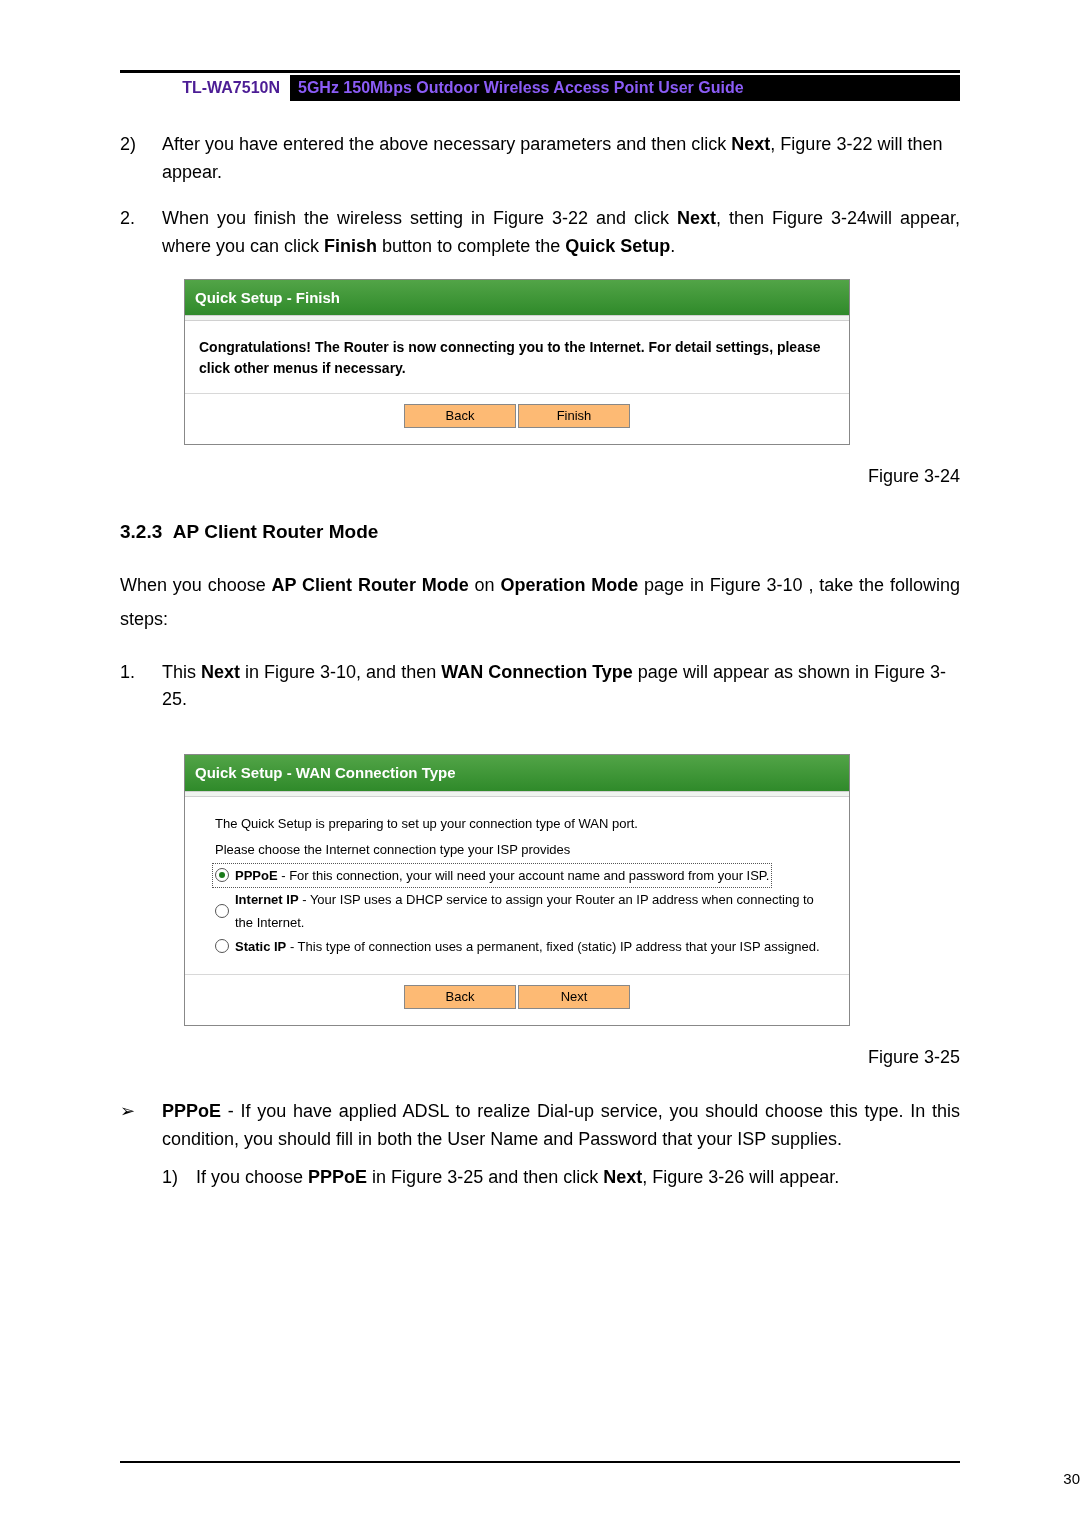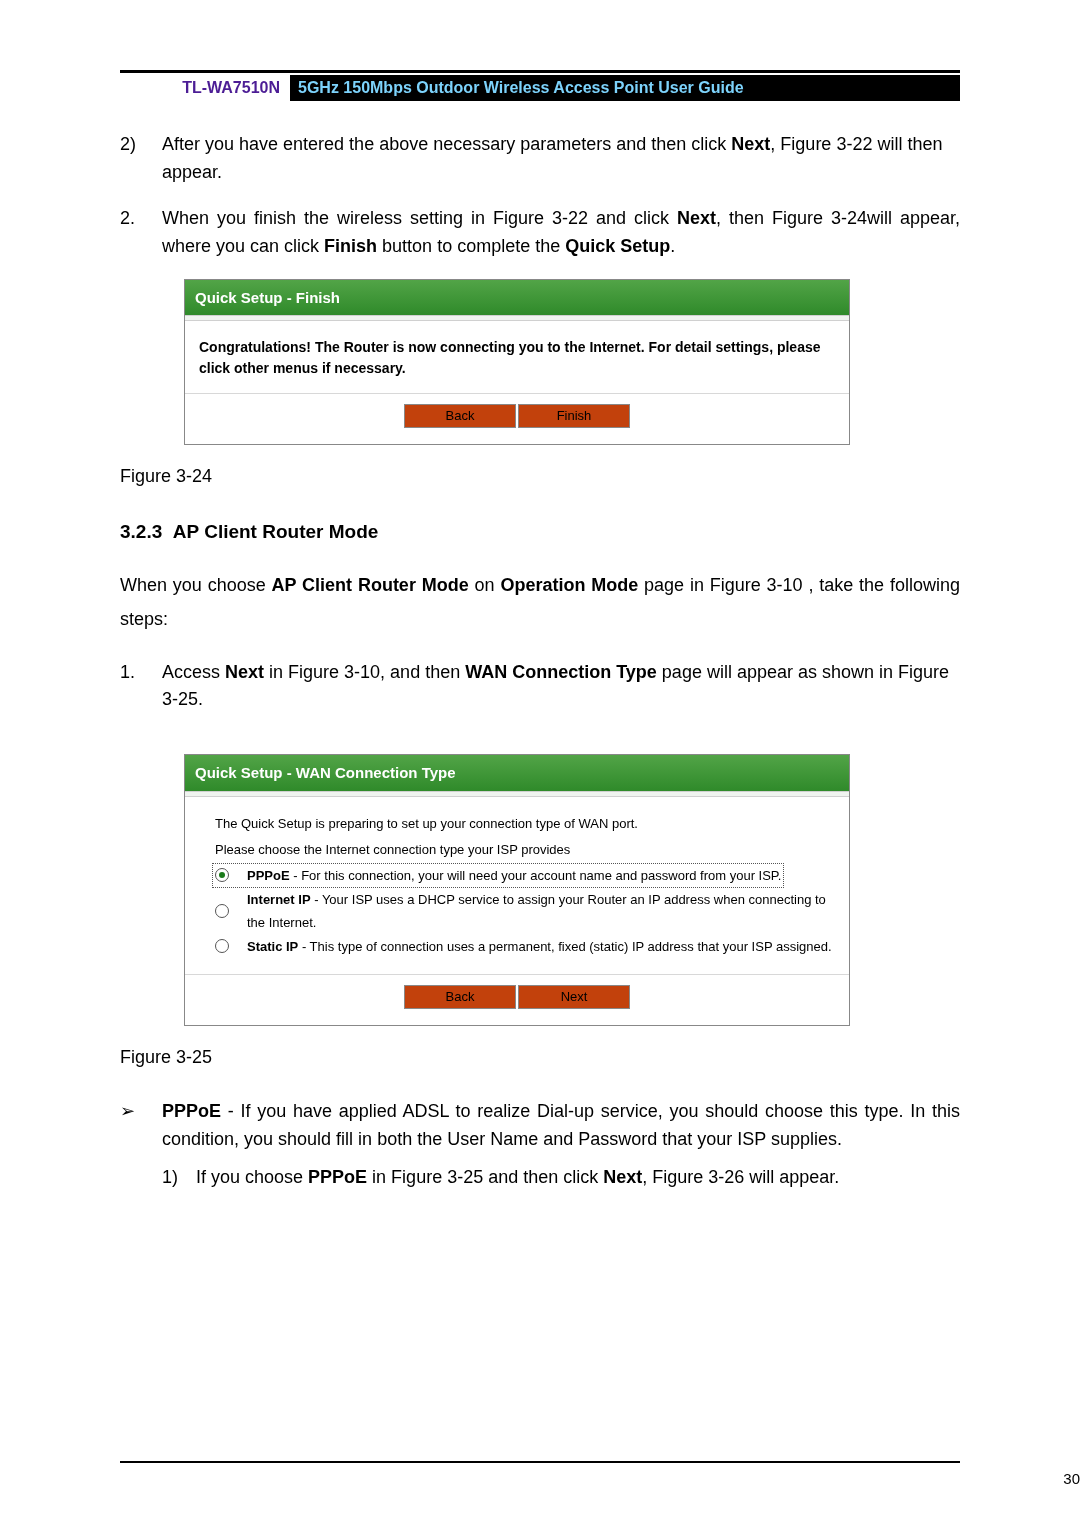--- a/index.html
+++ b/index.html
@@ -36,21 +36,21 @@
     font-weight: bold;
     font-size: 16px;
     display: flex;
     align-items: center;
     justify-content: flex-end;
     padding-right: 10px;
   }
   .hdr-title {
     flex: 1;
     background: #000;
-    color: #7dd3fc;
+    color: #8b5cf6;
     font-weight: bold;
     font-size: 16px;
     display: flex;
     align-items: center;
     padding-left: 8px;
   }
   
   .body-text {
     font-size: 18px;
     line-height: 1.55;
@@ -97,47 +97,47 @@
     justify-content: center;
     gap: 2px;
     padding: 10px 0 16px 0;
     border-top: 1px solid #d8d8d8;
   }
   .fig-btn {
     width: 110px;
     height: 22px;
     font-size: 13px;
     border: 1px solid #888;
-    background: #c2410c;
+    background: #fdba74;
     display: flex;
     align-items: center;
     justify-content: center;
     font-family: Arial, sans-serif;
   }
   .fig-caption {
-    text-align: left;
+    text-align: right;
     font-size: 18px;
     margin: 18px 0 26px 0;
   }
   
   .section-heading {
     font-weight: bold;
     font-size: 19px;
     margin: 20px 0 22px 0;
   }
   
   .wan-body {
     font-size: 13px;
     padding: 14px 14px 2px 30px;
     line-height: 2.0;
   }
   .radio-row {
     display: flex;
     align-items: center;
-    gap: 18px;
+    gap: 6px;
     font-size: 13px;
     line-height: 1.8;
   }
   .radio-row.boxed {
     border: 1px dotted #555;
     width: fit-content;
     padding: 0 2px;
     margin-left: -3px;
   }
   .radio {
@@ -244,21 +244,21 @@
       <span>3.2.3</span>&nbsp;&nbsp;<span>AP Client Router Mode</span>
     </div>
 
     <div class="justify" style="margin-bottom:22px; line-height:1.9;">
       <span>When you choose </span><b>AP Client Router Mode</b><span> on </span><b>Operation Mode</b><span> page in Figure 3-10 , take the following steps:</span>
     </div>
 
     <div class="indent-block">
       <div class="num">1.</div>
       <div>
-        <span>Access </span><b>Next</b><span> in Figure 3-10, and then </span><b>WAN Connection Type</b><span> page will appear as shown in Figure 3-25.</span>
+        <span>This </span><b>Next</b><span> in Figure 3-10, and then </span><b>WAN Connection Type</b><span> page will appear as shown in Figure 3-25.</span>
       </div>
     </div>
 
     <div class="fig-frame" style="margin-top:40px;">
       <div class="fig-green-header">Quick Setup - WAN Connection Type</div>
       <div class="fig-sep"></div>
       <div class="wan-body">
         <div>The Quick Setup is preparing to set up your connection type of WAN port.</div>
         <div>Please choose the Internet connection type your ISP provides</div>
 

